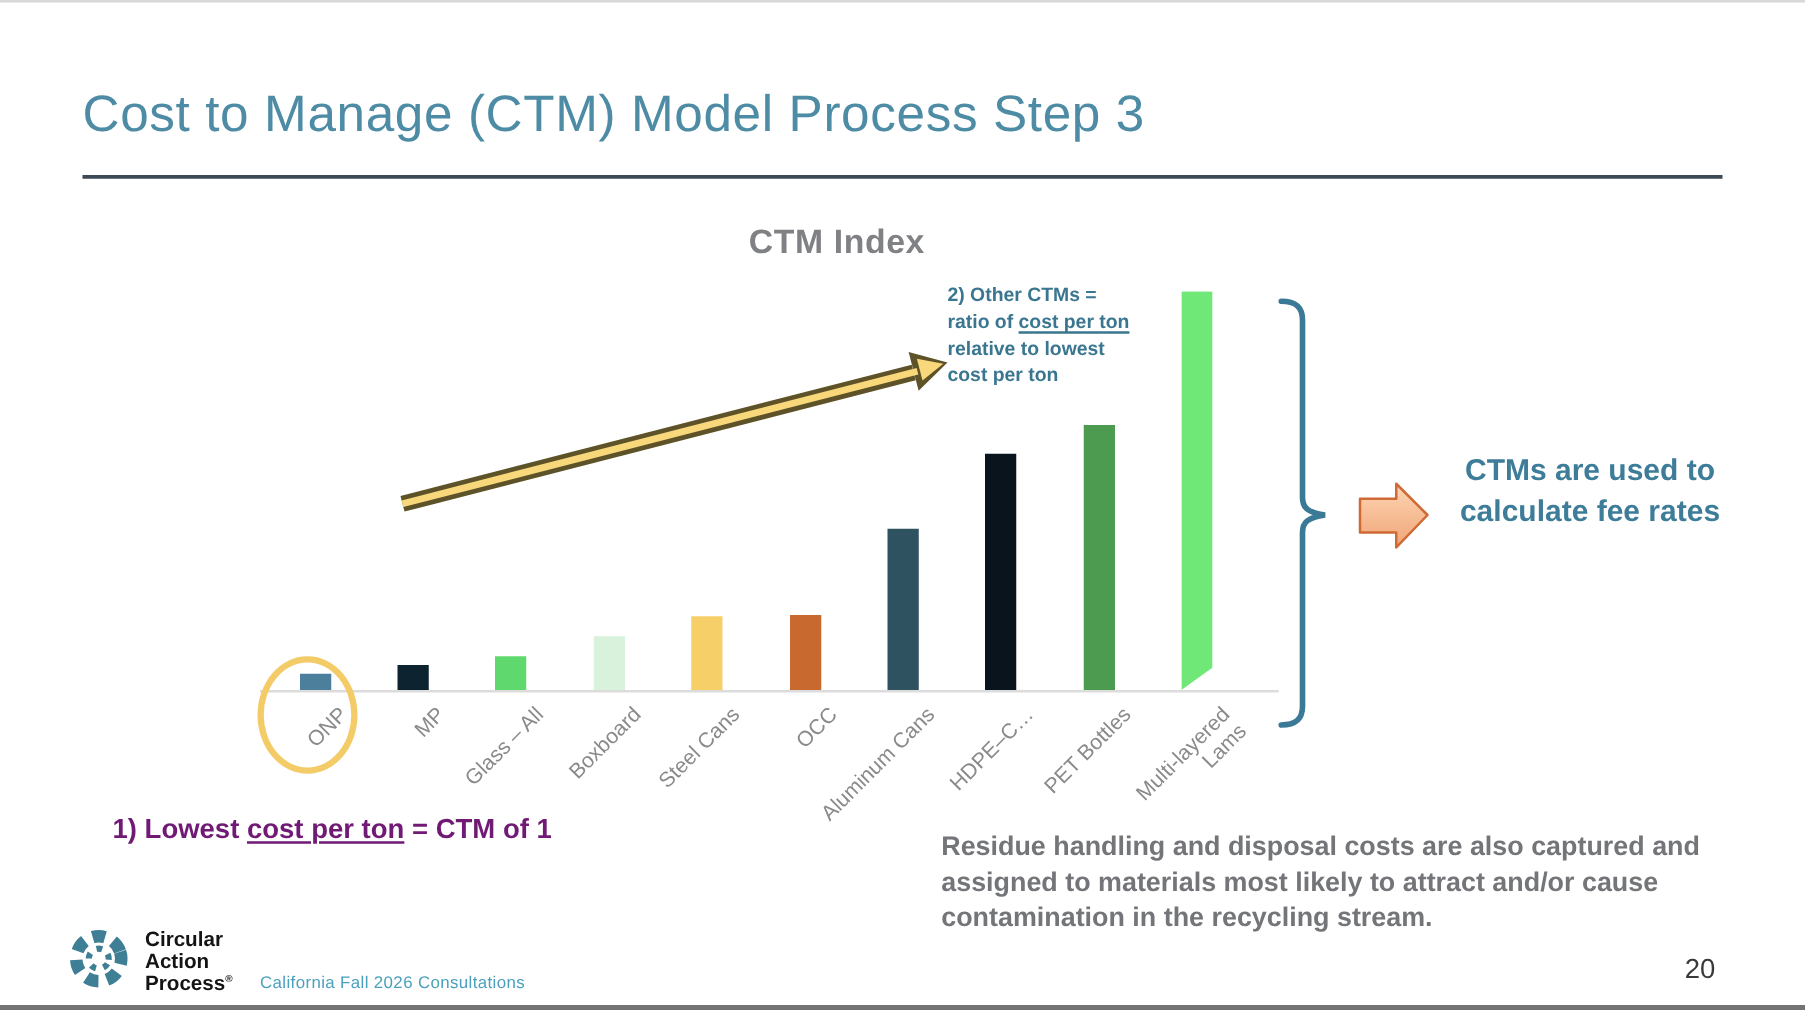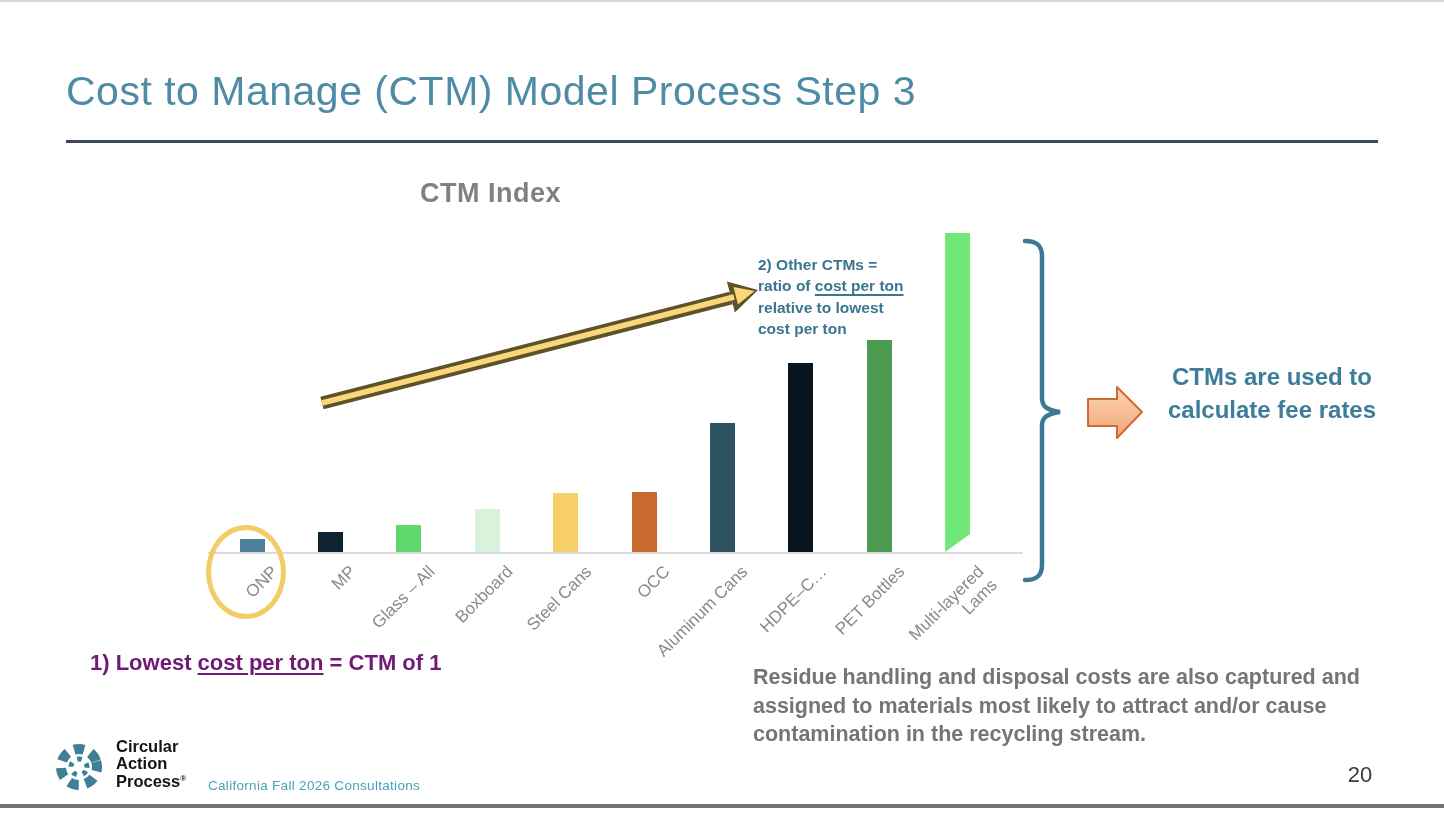--- a/index.html
+++ b/index.html
@@ -7,54 +7,54 @@
     position:relative;width:1444px;height:808px;background:#ffffff;overflow:hidden;
     font-family:"Liberation Sans",sans-serif;
     border-top:2px solid #d8d8d8;border-bottom:4px solid #737373;box-sizing:border-box;
   }
   .page-title{
     position:absolute;left:66px;top:66px;width:1320px;
     font-size:41px;font-weight:500;color:#4e8ca6;letter-spacing:0.5px;
   }
   .title-rule{position:absolute;left:66px;top:138px;width:1312px;height:3px;background:#3d4a55;}
   .chart-title{
-    position:absolute;left:420px;top:176px;width:320px;text-align:left;
+    position:absolute;left:420px;top:176px;width:320px;text-align:right;
     font-size:27px;font-weight:bold;color:#7f8184;letter-spacing:0.5px;
   }
   .plot{position:absolute;left:200px;top:218px;width:840px;height:420px;}
   .axis-line{position:absolute;left:8px;top:332px;width:815px;height:2px;background:#dcdcdc;}
   .bar{position:absolute;}
   .bar-label{
     position:absolute;width:190px;text-align:right;
     transform:rotate(-45deg);transform-origin:100% 0;
     font-size:17px;color:#8a8a8a;white-space:pre-line;line-height:1.12;
   }
   .onp-ellipse{
     position:absolute;left:206px;top:523px;width:80px;height:94px;
     border:5px solid #f3cb67;border-radius:50%;box-sizing:border-box;
   }
   .overlay-svg{position:absolute;left:0;top:0;pointer-events:none;}
   .step2-note{
     position:absolute;left:758px;top:224px;width:152px;
-    font-size:15.5px;font-weight:bold;color:#3a768f;line-height:1.38;margin-top:28px;
+    font-size:15.5px;font-weight:bold;color:#3a768f;line-height:1.38;
   }
   .underlined{text-decoration:underline;text-decoration-thickness:2px;text-underline-offset:3px;}
   .cta-text{
     position:absolute;left:1152px;top:358px;width:240px;text-align:center;
     font-size:24px;font-weight:bold;color:#3e7d99;line-height:1.38;
   }
   .step1-note{
     position:absolute;left:90px;top:648px;width:560px;
     font-size:22px;font-weight:bold;color:#701a75;
   }
   .residue-note{
     position:absolute;left:753px;top:661px;width:645px;
     font-size:21.5px;color:#737578;line-height:1.33;font-weight:bold;
   }
-  .logo{position:absolute;left:50px;top:736px;display:flex;align-items:flex-start;gap:8px;}
+  .logo{position:absolute;left:50px;top:736px;display:flex;align-items:flex-end;gap:8px;}
   .logo-text{font-size:16.5px;font-weight:bold;color:#141414;line-height:1.06;}
   .logo-text sup{font-size:8px;}
   .footer-text{
     position:absolute;left:208px;top:776px;
     font-size:13.5px;color:#4aa0bd;letter-spacing:0.3px;
   }
   .page-number{
     position:absolute;left:1330px;top:760px;width:60px;text-align:center;
     font-size:22px;color:#3a3a3a;
   }

